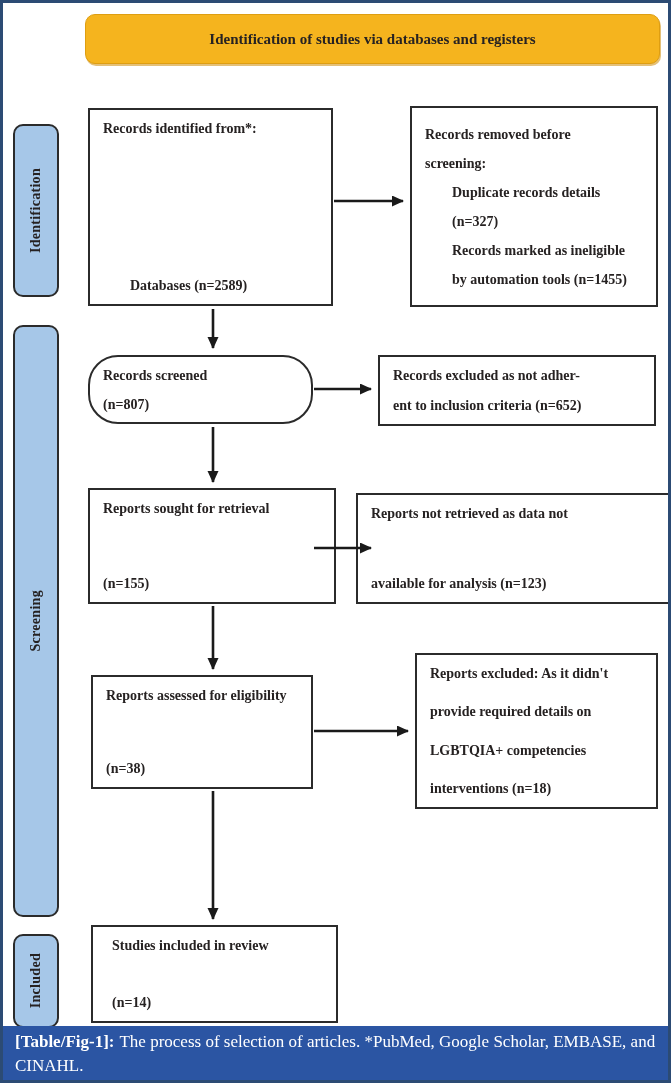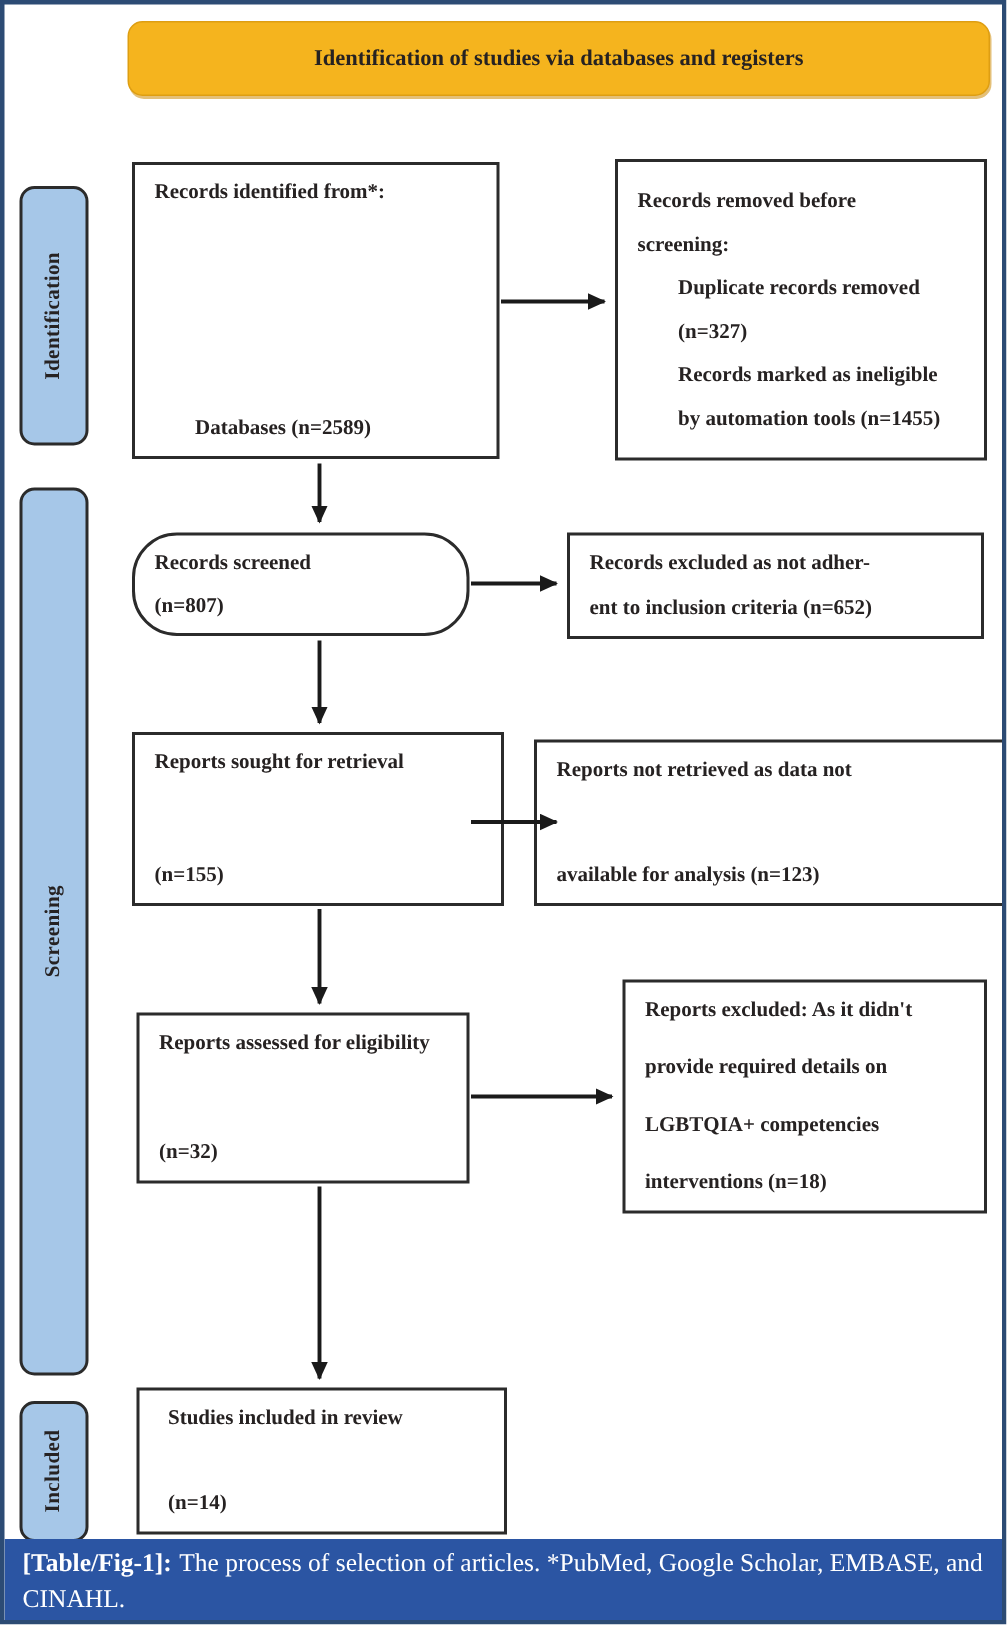--- a/index.html
+++ b/index.html
@@ -87,21 +87,21 @@
     <span>Included</span>
   </div>
 
   <div class="fbox box-a">
       <div class="line">Records identified from*:</div>
       <div class="line indent">Databases (n=2589)</div>
     </div>
   <div class="fbox box-b top-align">
       <div class="line">Records removed before</div>
       <div class="line">screening:</div>
-      <div class="line indent">Duplicate records removed</div>
+      <div class="line indent">Duplicate records details</div>
       <div class="line indent">(n=327)</div>
       <div class="line indent">Records marked as ineligible</div>
       <div class="line indent">by automation tools (n=1455)</div>
     </div>
   <div class="fbox box-c">
       <div class="line">Records screened</div>
       <div class="line">(n=807)</div>
     </div>
   <div class="fbox box-d">
       <div class="line">Records excluded as not adher-</div>
@@ -110,21 +110,21 @@
   <div class="fbox box-e">
       <div class="line">Reports sought for retrieval</div>
       <div class="line">(n=155)</div>
     </div>
   <div class="fbox box-f">
       <div class="line">Reports not retrieved as data not</div>
       <div class="line">available for analysis (n=123)</div>
     </div>
   <div class="fbox box-g">
       <div class="line">Reports assessed for eligibility</div>
-      <div class="line">(n=32)</div>
+      <div class="line">(n=38)</div>
     </div>
   <div class="fbox box-h">
       <div class="line">Reports excluded: As it didn't</div>
       <div class="line">provide required details on</div>
       <div class="line">LGBTQIA+ competencies</div>
       <div class="line">interventions (n=18)</div>
     </div>
   <div class="fbox box-i">
       <div class="line">Studies included in review</div>
       <div class="line">(n=14)</div>

